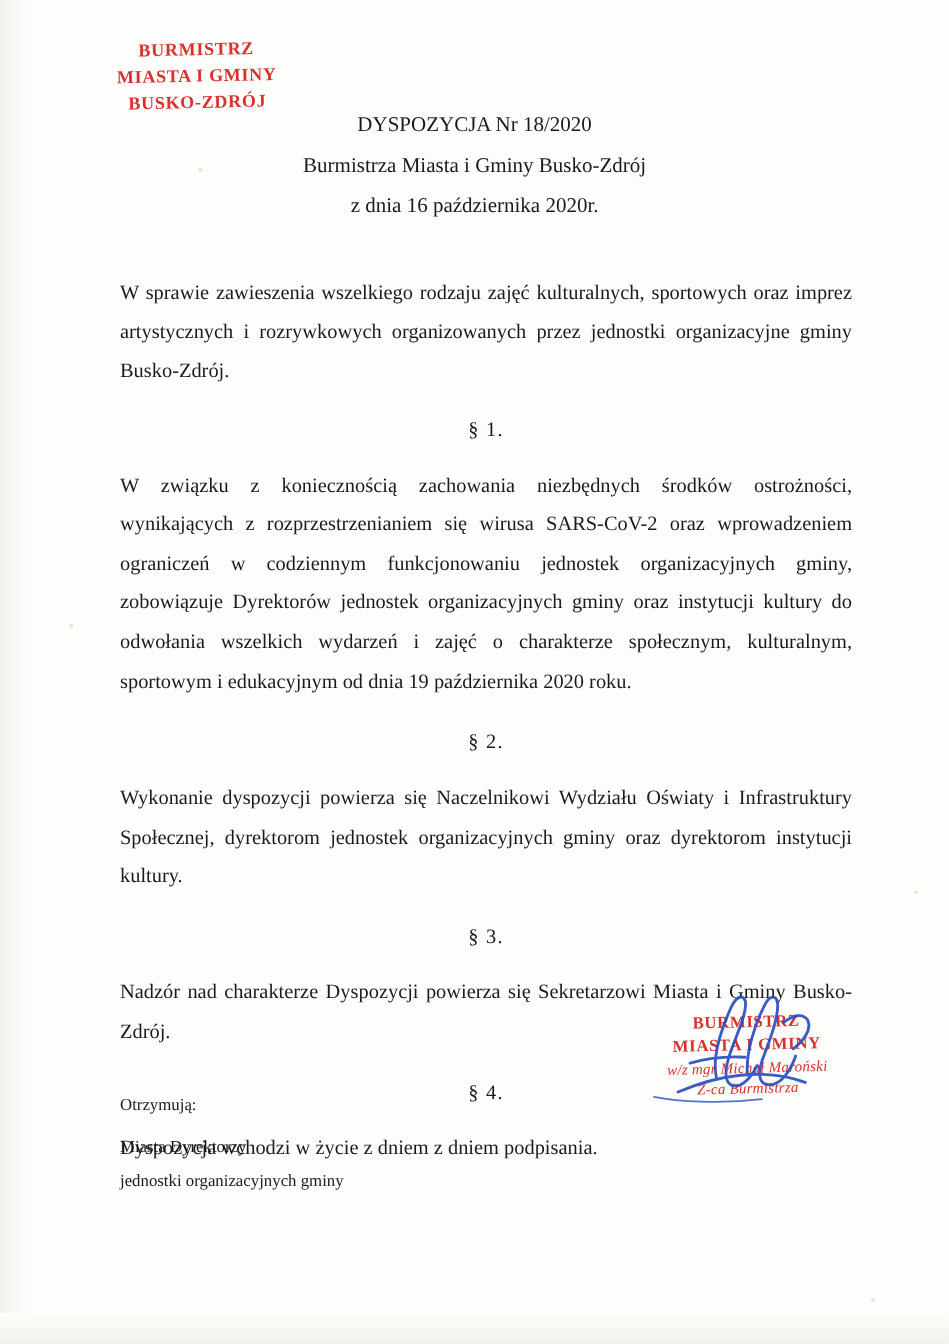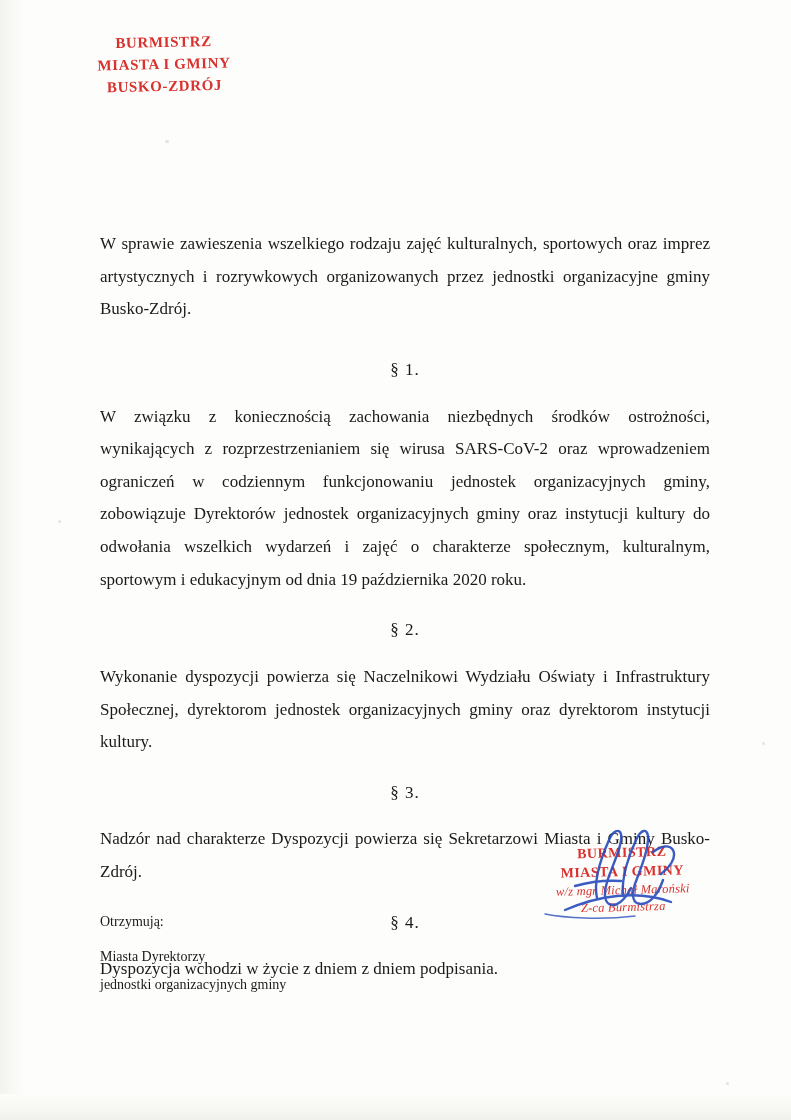--- a/index.html
+++ b/index.html
@@ -72,21 +72,21 @@
     width: 610px;
     top: 228px;
     font-size: 17px;
     line-height: 1.92;
   }
   p.just {
     margin: 0 0 18px 0;
     text-align: justify;
     text-justify: inter-word;
   }
-  p.just.tight { margin-bottom: 28px; }
+  p.just.tight { margin-bottom: 16px; }
   p.nojust {
     margin: 0 0 24px 0;
     text-align: left;
   }
   .section-mark {
     margin: 2px 0 14px 0;
     text-align: center;
     font-size: 17px;
     letter-spacing: 1px;
   }
@@ -159,20 +159,25 @@
   <div class="speck" style="left:58px; top:520px; width:3px; height:3px;"></div>
   <div class="speck" style="left:762px; top:742px; width:3px; height:3px;"></div>
   <div class="speck" style="left:726px; top:1082px; width:3px; height:3px;"></div>
 
   <div class="letterhead">
     <div>BURMISTRZ</div>
     <div>MIASTA I GMINY</div>
     <div>BUSKO-ZDRÓJ</div>
   </div>
 
+  <div class="doc-header">
+    <span class="line">DYSPOZYCJA Nr 18/2020</span>
+    <span class="line">Burmistrza Miasta i Gminy Busko-Zdrój</span>
+    <span class="line">z dnia 16 października  2020r.</span>
+  </div>
 
   <div class="body-block">
 
     <p class="just tight">W sprawie zawieszenia wszelkiego rodzaju zajęć kulturalnych, sportowych oraz imprez artystycznych i rozrywkowych organizowanych przez jednostki organizacyjne gminy Busko-Zdrój.</p>
 
     <div class="section-mark">§ 1.</div>
     <p class="just">W związku z koniecznością zachowania niezbędnych środków ostrożności, wynikających z rozprzestrzenianiem się wirusa SARS-CoV-2 oraz wprowadzeniem ograniczeń w codziennym funkcjonowaniu jednostek organizacyjnych gminy, zobowiązuje Dyrektorów jednostek organizacyjnych gminy oraz instytucji kultury do odwołania wszelkich wydarzeń i zajęć o charakterze społecznym, kulturalnym, sportowym i edukacyjnym od dnia 19 października 2020 roku.</p>
 
     <div class="section-mark">§ 2.</div>
     <p class="just">Wykonanie dyspozycji powierza się Naczelnikowi Wydziału Oświaty i Infrastruktury Społecznej, dyrektorom jednostek organizacyjnych gminy oraz dyrektorom instytucji kultury.</p>

